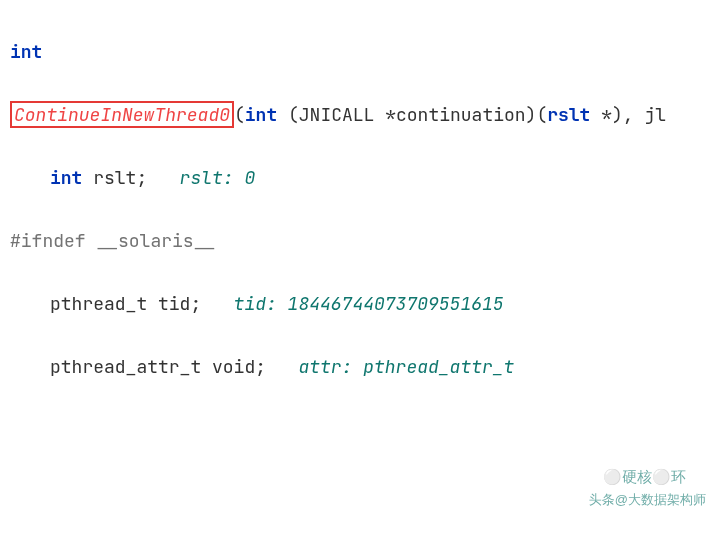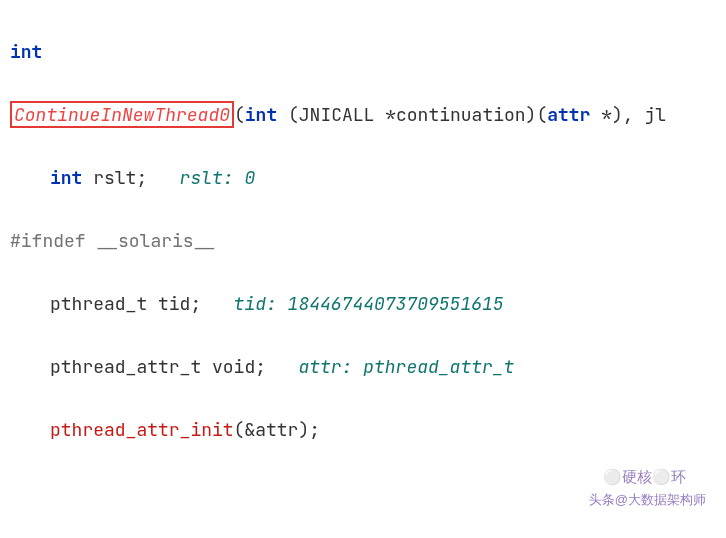--- a/index.html
+++ b/index.html
@@ -23,40 +23,39 @@
       border: 2px solid #e53935;
       padding: 0 2px;
       font-style: italic;
       color: #ef4444;
     }
     .pp { color: #737373; }
     .call-red { color: #c41a16; }
     .macro-red { color: #e53935; font-style: italic;}
     .watermark1, .watermark2 {
       position: absolute;
-      color: #4c1d95;
+      color: #0f766e;
       font-family: "Microsoft YaHei", sans-serif;
       opacity: 0.6;
     }
     .watermark1 { right: 40px; bottom: 48px; font-size: 15px; }
     .watermark2 { right: 20px; bottom: 26px; font-size: 13px; margin-top: 26px; }
     .indent1 { padding-left: 40px; display: inline-block; }
     .line { display: block; }
   </style>
 </head>
 <body>
 
 <div class="editor">
 <span class="line"><span class="kw-blue">int</span></span>
-<span class="line"><span class="fn-boxed">ContinueInNewThread0</span><span>(</span><span class="kw-blue">int</span><span> (JNICALL *continuation)(</span><span class="kw-blue">attr</span><span> *), jl</span></span>
+<span class="line"><span class="fn-boxed">ContinueInNewThread0</span><span>(</span><span class="kw-blue">int</span><span> (JNICALL *continuation)(</span><span class="kw-blue">rslt</span><span> *), jl</span></span>
 <span class="line"><span class="indent1"><span class="kw-blue">int</span><span> rslt;</span><span class="hint">   rslt: 0</span></span></span>
 <span class="line"><span class="pp">#ifndef</span><span class="pp"> __solaris__</span></span>
 <span class="line"><span class="indent1"><span>pthread_t tid;</span><span class="hint">   tid: 18446744073709551615</span></span></span>
 <span class="line"><span class="indent1"><span>pthread_attr_t void;</span><span class="hint">   attr: pthread_attr_t</span></span></span>
-<span class="line"><span class="indent1"><span class="call-red">pthread_attr_init</span><span>(&amp;attr);</span></span></span>
 
 
 
 
 </div>
 
 <div class="watermark1">⚪硬核⚪环</div>
 <div class="watermark2">头条@大数据架构师</div>
 
 </body></html>

